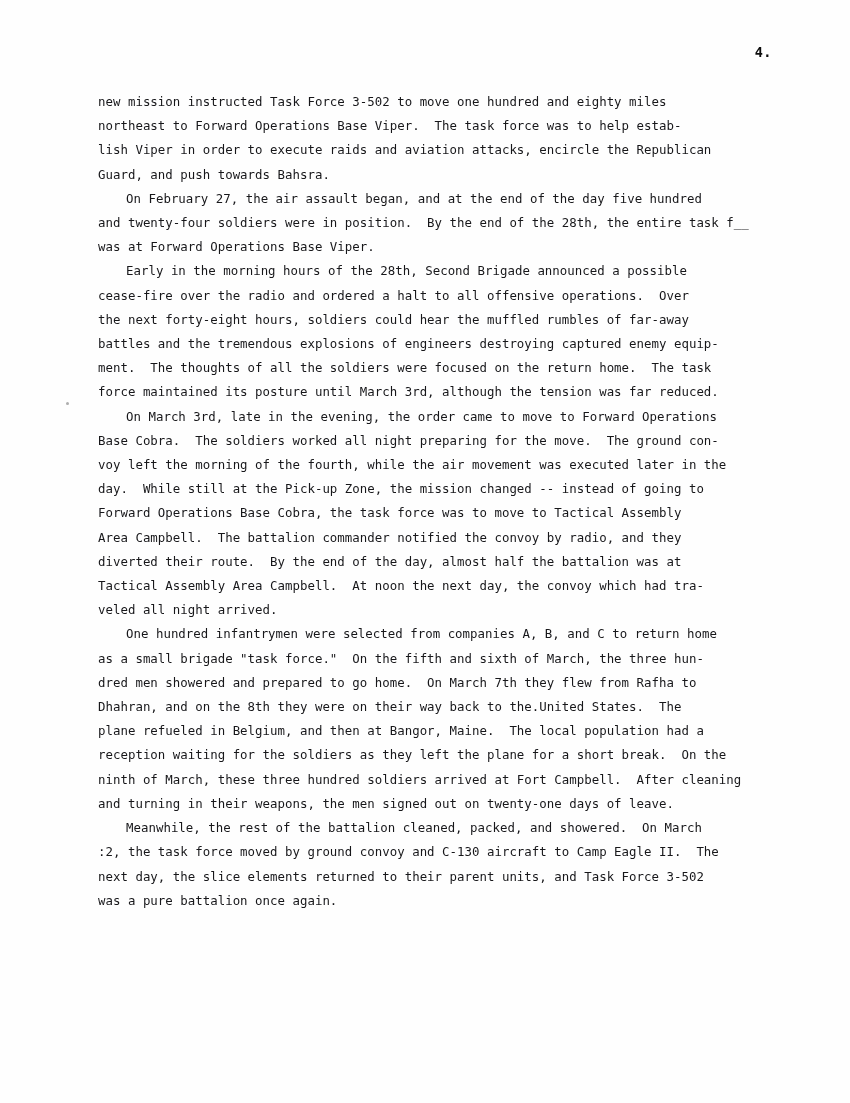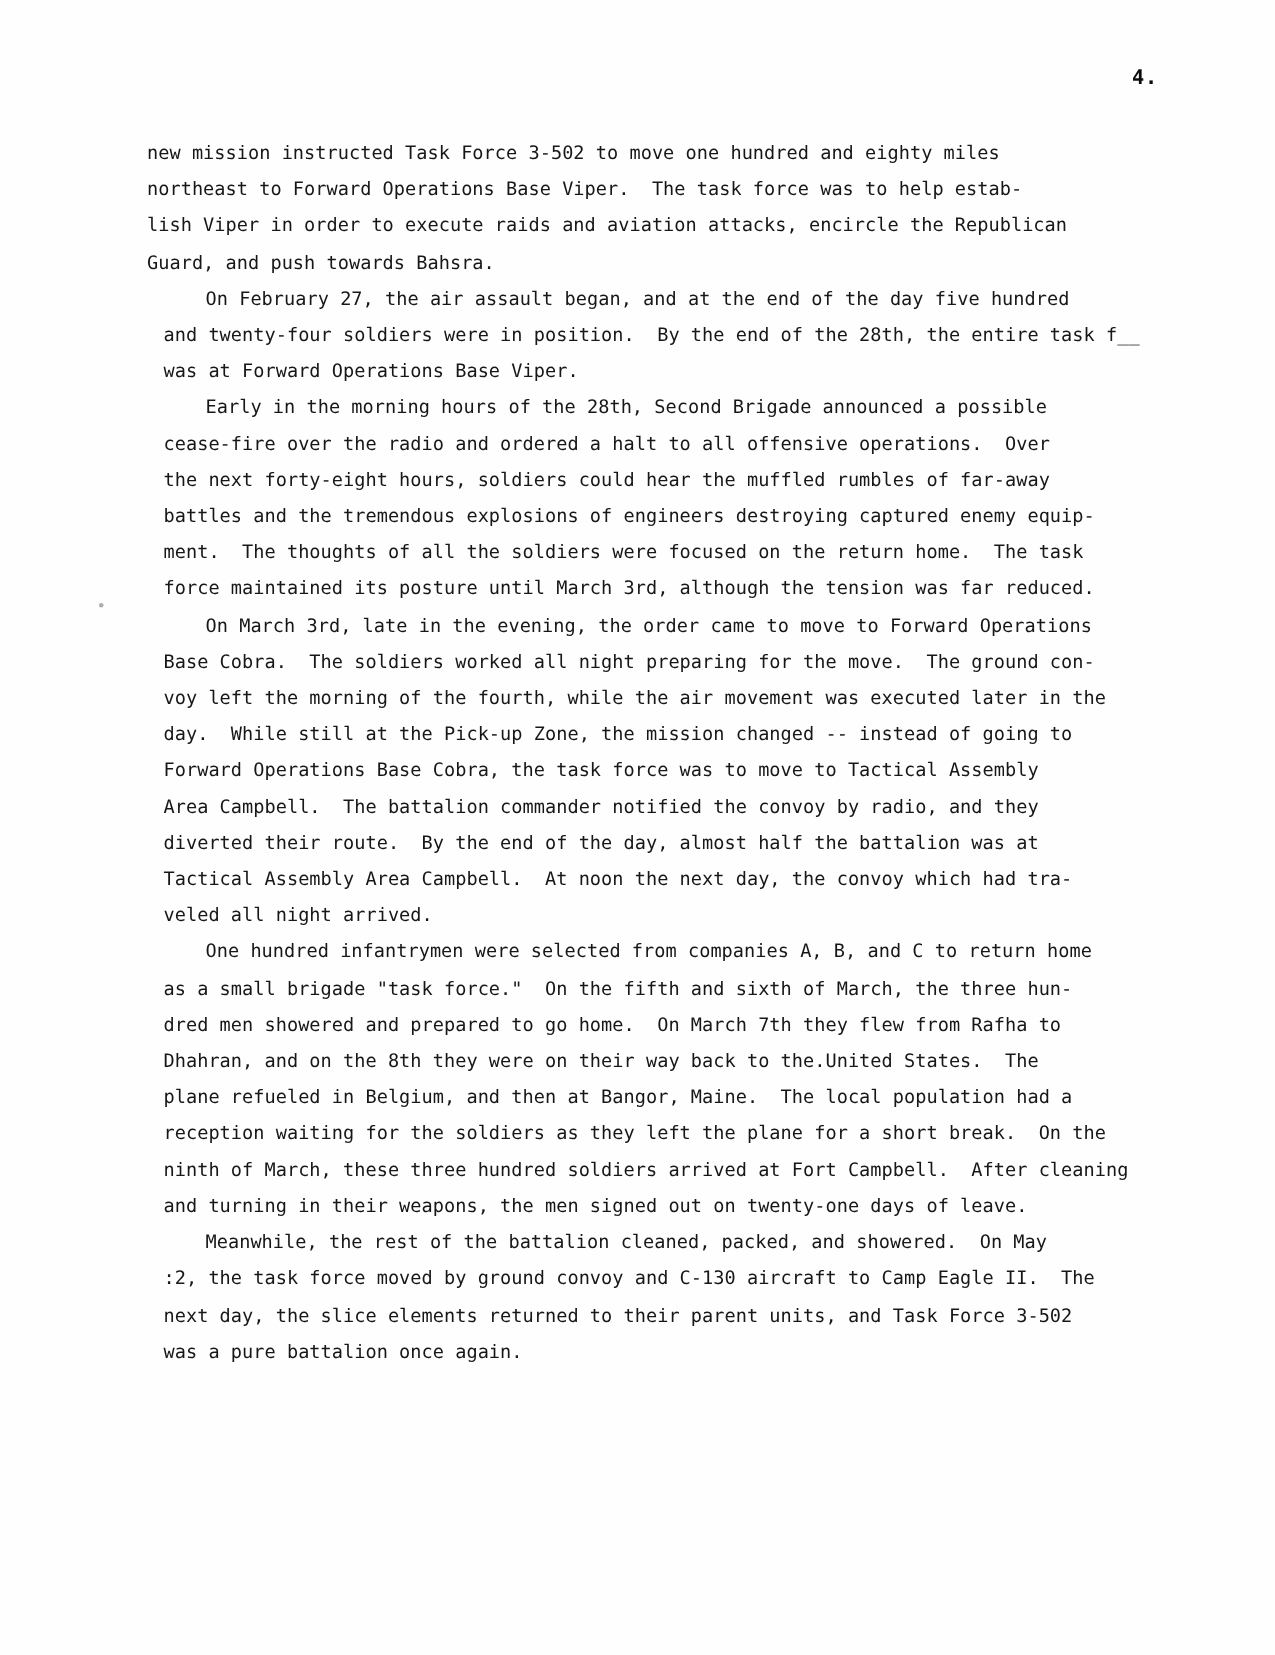--- a/index.html
+++ b/index.html
@@ -41,21 +41,20 @@
     margin: 0 0 0 0;
     font-size: 12.4px;
     line-height: 24.2px;
     letter-spacing: 0.02px;
     color: #17171a;
     white-space: pre-wrap;
     text-indent: 0;
   }
   .para.indent {
     text-indent: 28px;
-    margin-left: 11px;
   }
   .speck {
     position: absolute;
     background: #6b6b6b;
     border-radius: 50%;
     opacity: 0.55;
   }
 </style>
 </head>
 <body>
@@ -88,21 +87,21 @@
 Tactical Assembly Area Campbell.  At noon the next day, the convoy which had tra-
 veled all night arrived.</p>
     <p class="para indent">One hundred infantrymen were selected from companies A, B, and C to return home
 as a small brigade "task force."  On the fifth and sixth of March, the three hun-
 dred men showered and prepared to go home.  On March 7th they flew from Rafha to
 Dhahran, and on the 8th they were on their way back to the.United States.  The
 plane refueled in Belgium, and then at Bangor, Maine.  The local population had a
 reception waiting for the soldiers as they left the plane for a short break.  On the
 ninth of March, these three hundred soldiers arrived at Fort Campbell.  After cleaning
 and turning in their weapons, the men signed out on twenty-one days of leave.</p>
-    <p class="para indent">Meanwhile, the rest of the battalion cleaned, packed, and showered.  On May
+    <p class="para indent">Meanwhile, the rest of the battalion cleaned, packed, and showered.  On March
 :2, the task force moved by ground convoy and C-130 aircraft to Camp Eagle II.  The
 next day, the slice elements returned to their parent units, and Task Force 3-502
 was a pure battalion once again.</p>
   </div>
 
   <div class="speck" style="left:66px; top:402px; width:3px; height:3px;"></div>
 
 </div>
 
 </body></html>

